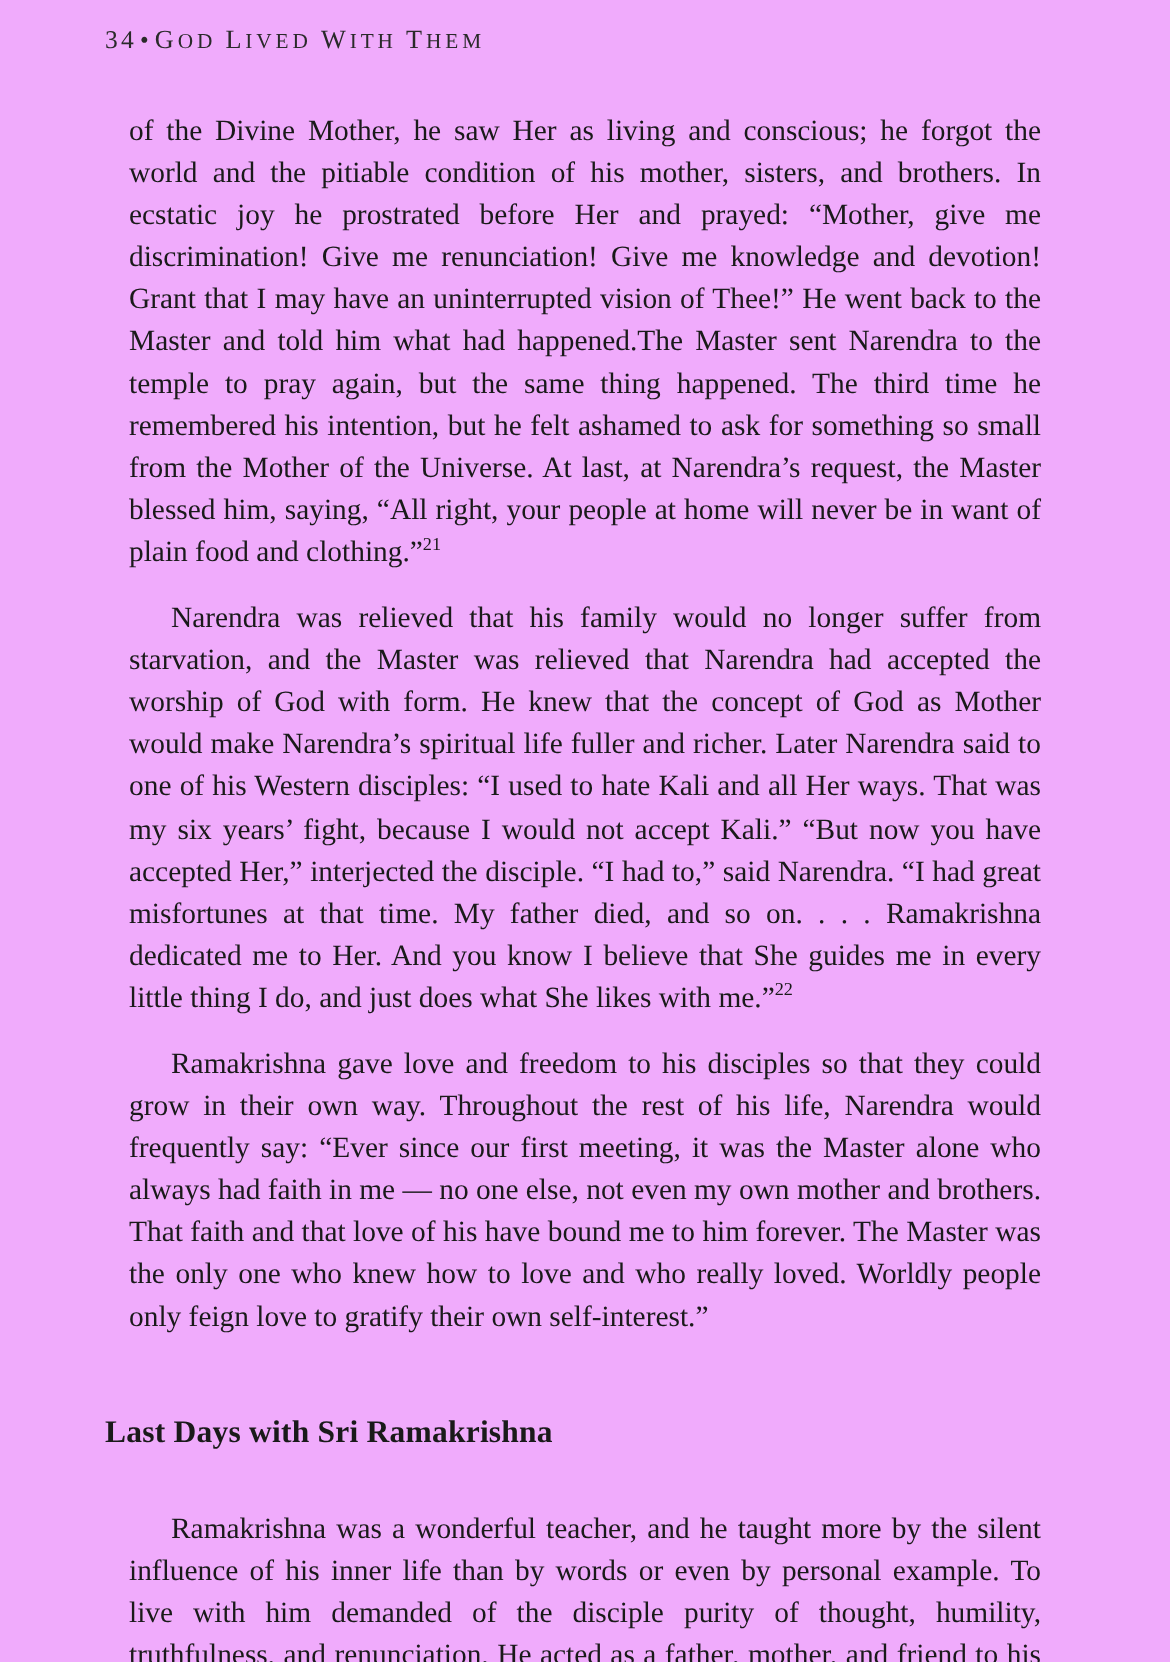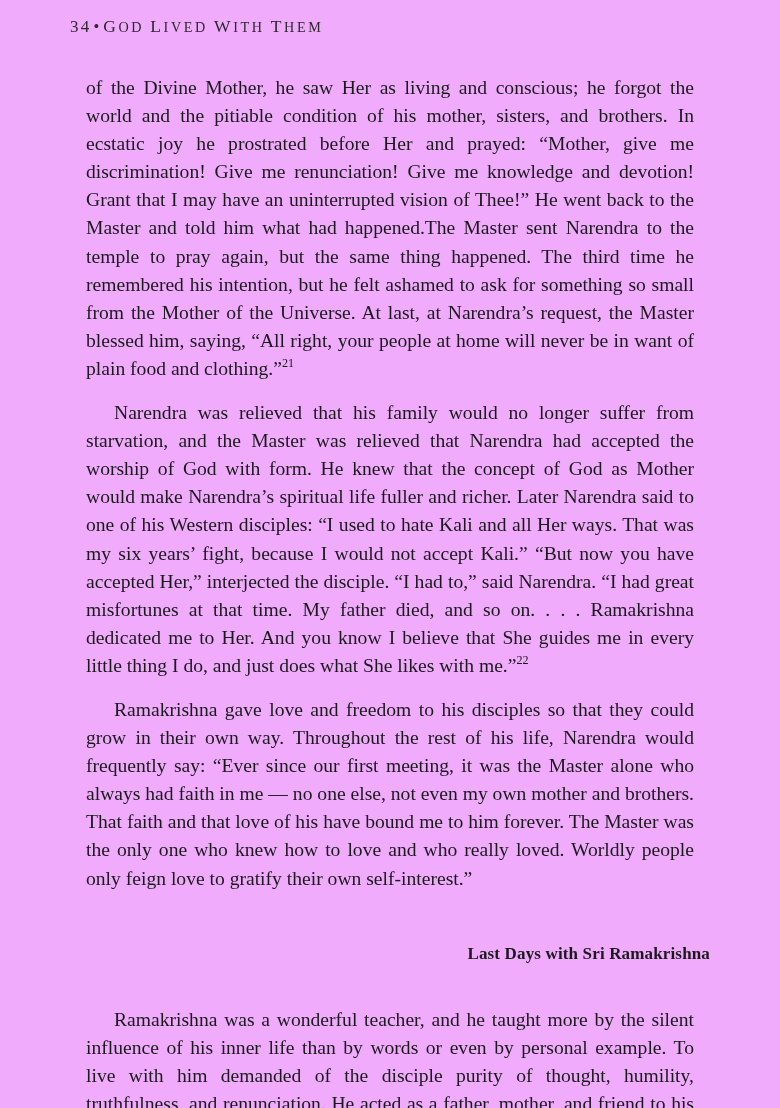--- a/index.html
+++ b/index.html
@@ -62,22 +62,22 @@
   p.body-par.first {
     text-indent: 0;
   }
   sup.note {
     font-size: 0.62em;
     vertical-align: super;
     line-height: 0;
   }
   h2.section-head {
     margin: 0;
-    text-align: right;
-    font-size: 17px;
+    text-align: left;
+    font-size: 21px;
     font-weight: bold;
     line-height: 28px;
     padding-top: 31px;
     padding-bottom: 22px;
     letter-spacing: 0.15px;
   }
 </style>
 </head>
 <body>
 

